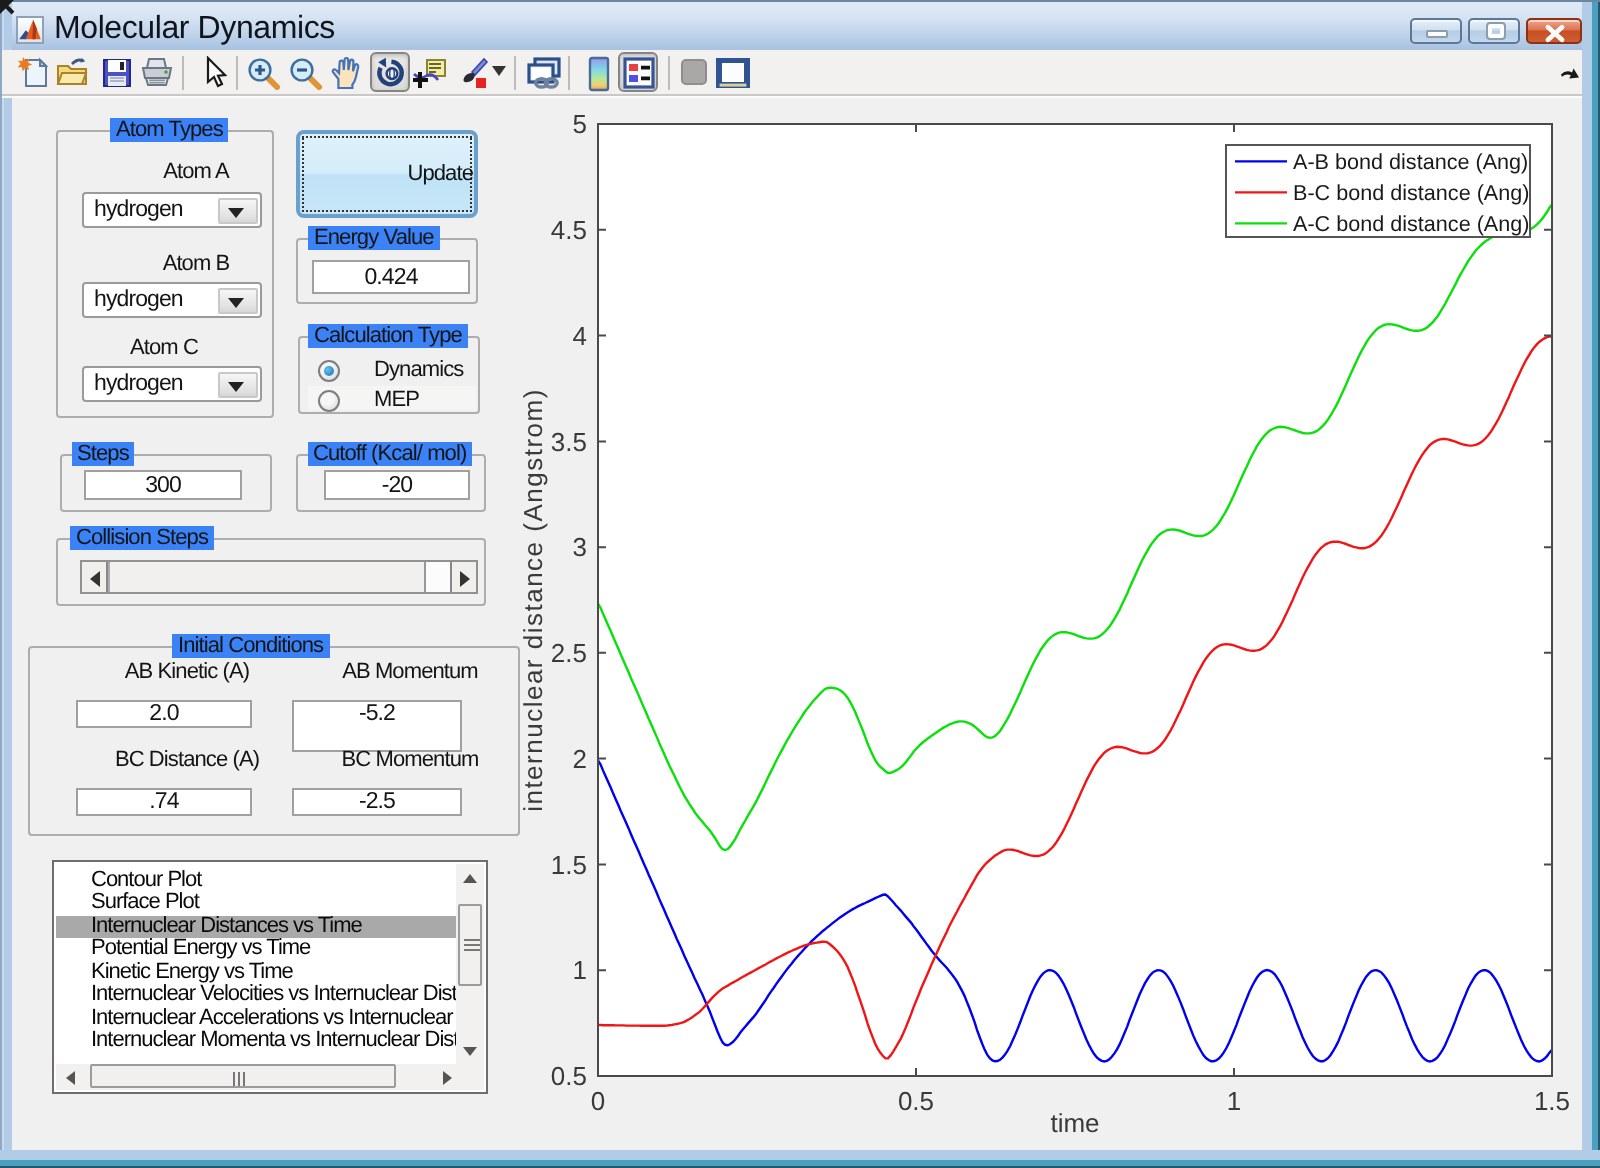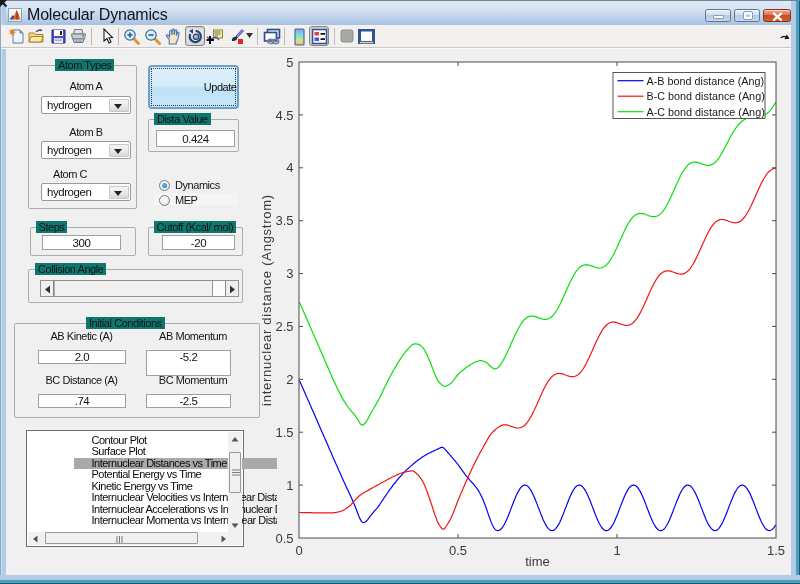--- a/index.html
+++ b/index.html
@@ -29,22 +29,22 @@
 
 #toolbar { position:absolute; left:1px; top:25px; width:790px; height:23px; background:#f2f1ef; }
 #toolbar-sep { position:absolute; left:1px; top:47px; width:790px; height:2px; background:linear-gradient(180deg,#c9c8c6 0 1px,#fbfbfa 1px 2px); }
 .tsep { position:absolute; top:3px; width:1px; height:17px; background:#bdbcba; }
 .ticon { position:absolute; top:3px; }
 .pressedbtn { position:absolute; top:1px; width:20px; height:20px; border:1px solid #858585; border-radius:3px; background:linear-gradient(180deg,#eceae8,#dcdad7); box-shadow:inset 0 1px 2px rgba(0,0,0,0.18); }
 
 #content { position:absolute; left:6px; top:49px; width:785px; height:526px; background:#f0f0f0; }
 
 .grp { position:absolute; border:1px solid #adadad; border-radius:2px; }
-.grp .ttl { position:absolute; top:-7px; background:#0f766e; padding:0 3px; white-space:nowrap; color:#141414; }
-.lbl { position:absolute; white-space:nowrap; color:#141414; text-align:center; }
+.grp .ttl { position:absolute; top:-7px; background:#3b82f6; padding:0 3px; white-space:nowrap; color:#141414; }
+.lbl { position:absolute; white-space:nowrap; color:#141414; text-align:center;margin-left:12px; }
 .edit { position:absolute; background:#fff; border:1px solid #a0a0a0; text-align:center; color:#141414; }
 
 .dd { position:absolute; left:35px; width:90px; height:18px; background:#fff; border:1px solid #9a9a9a; border-radius:2px; }
 .dd .txt { position:absolute; left:5px; top:2px; font-size:11.5px; color:#141414; }
 .dd .btn { position:absolute; right:1.5px; top:1.5px; bottom:1.5px; width:20px; background:linear-gradient(180deg,#f6f6f6,#e2e2e2 75%,#d6d6d6); border:1px solid #c8c8c8; border-radius:1px; }
 .dd .btn:after { content:""; position:absolute; left:4.5px; top:4.5px; border-left:4.5px solid transparent; border-right:4.5px solid transparent; border-top:5.5px solid #222; }
 
 #updbtn { position:absolute; left:141.5px; top:15.5px; width:91px; height:44px; border:2px solid #69a1cc; border-radius:4px;
   background:linear-gradient(180deg,#def1fb 0%,#d4ecfa 48%,#bfe2f6 52%,#c8e6f8 100%); }
 #updbtn .focus { position:absolute; left:1px; top:1px; right:1px; bottom:1px; border:1px dotted #333; }
@@ -52,21 +52,21 @@
 
 .radio { position:absolute; width:11px; height:11px; border-radius:50%; border:1px solid #7e7e7e; background:radial-gradient(circle at 40% 35%, #f6f6f6 40%, #d2d2d2); }
 .radio.sel:after { content:""; position:absolute; left:2px; top:2px; width:5px; height:5px; border-radius:50%; background:radial-gradient(circle at 35% 35%, #66c2ee, #1272b4); }
 
 #slider { position:absolute; left:33.5px; top:230.5px; width:199px; height:17.5px; border:1px solid #919191; background:#fcfcfc; }
 .sbtn { position:absolute; top:0; width:13px; height:15.5px; background:#f0efec; }
 #sthumb { position:absolute; left:13px; top:0; width:159px; height:15.5px; background:#f1f0ee; border-left:1px solid #aaa; border-right:1px solid #989898; }
 .arr { position:absolute; }
 
 #listbox { position:absolute; left:19.5px; top:381px; width:218.5px; height:117px; background:#fff; border:1px solid #6e6e6e; }
-.li { position:absolute; left:1px; width:203px; height:11.5px; padding-left:18px; white-space:nowrap; overflow:hidden; color:#0a0a0a; line-height:11.6px; letter-spacing:-0.5px;margin-left:46px; }
+.li { position:absolute; left:1px; width:203px; height:11.5px; padding-left:18px; white-space:nowrap; overflow:hidden; color:#0a0a0a; line-height:11.6px; letter-spacing:-0.5px; }
 .li.sel { background:#a9a9a9; }
 
 .sb { position:absolute; background:#f2f1ef; }
 .sb .thumb { position:absolute; background:#f1f0ee; border:1px solid #9b9b9b; border-radius:1px; }
 </style></head>
 <body>
 <div id="win">
 <div id="frame-top"></div>
 <div id="titlebar"></div>
 <div id="border-left"></div>
@@ -236,42 +236,45 @@
         <div class="txt">hydrogen</div>
         <div class="btn"></div>
       </div>
 
 <div id="updbtn">
         <div class="focus"></div>
         <div class="t">Update</div>
       </div>
 
 <div class="grp" style="left:142px;top:70px;width:91px;height:33px">
- <div class="ttl" style="left:5px">Dista Value</div>
+ <div class="ttl" style="left:5px">Energy Value</div>
 </div>
 <div class="edit" style="left:150px;top:80.5px;width:79px;height:17px;line-height:16px;font-size:11.5px">0.424</div>
 
+<div class="grp" style="left:143px;top:119px;width:91px;height:39px">
+ <div class="ttl" style="left:4px">Calculation Type</div>
+</div>
 <div style="position:absolute;left:148px;top:143.5px;width:84px;height:12.5px;background:#f5f5f4"></div>
 <div class="radio sel" style="left:153px;top:130.5px"></div>
 <div class="lbl" style="left:169px;top:130px">Dynamics</div>
 <div class="radio" style="left:153px;top:145.5px"></div>
 <div class="lbl" style="left:169px;top:145px">MEP</div>
 
 <div class="grp" style="left:23.5px;top:178px;width:106px;height:29px">
  <div class="ttl" style="left:5px">Steps</div>
 </div>
 <div class="edit" style="left:36px;top:185.5px;width:79px;height:15px;line-height:14px;font-size:11.5px">300</div>
 
 <div class="grp" style="left:141.5px;top:178px;width:95.5px;height:29px">
  <div class="ttl" style="left:5px">Cutoff (Kcal/ mol)</div>
 </div>
 <div class="edit" style="left:156px;top:185.5px;width:73px;height:15px;line-height:14px;font-size:11.5px">-20</div>
 
 <div class="grp" style="left:22px;top:220px;width:215px;height:34px">
- <div class="ttl" style="left:6px">Collision Angle</div>
+ <div class="ttl" style="left:6px">Collision Steps</div>
 </div>
 <div id="slider">
  <div class="sbtn" style="left:0;border-right:1px solid #888">
   <svg class="arr" style="left:3px;top:4px" width="7" height="9">
             <path d="M6,0.5 L1,4.5 L6,8.5 Z" fill="#333"></path>
           </svg>
  </div>
  <div id="sthumb"></div>
  <div class="sbtn" style="right:0;border-left:1px solid #888">
   <svg class="arr" style="left:3px;top:4px" width="7" height="9">

